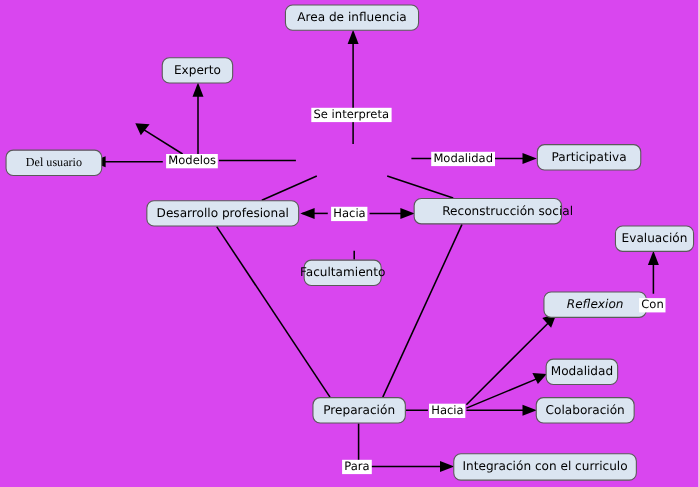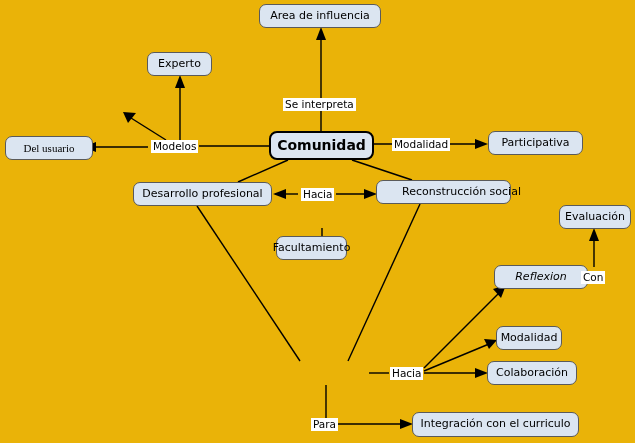--- a/index.html
+++ b/index.html
@@ -8,21 +8,21 @@
     background: #ffffff;
   }
   body {
     font-family: "DejaVu Sans", sans-serif;
   }
   #canvas {
     position: relative;
     width: 635px;
     height: 443px;
     overflow: hidden;
-    background: #eab308;
+    background: #d946ef;
   }
   #edges {
     position: absolute;
     left: 0;
     top: 0;
     width: 635px;
     height: 443px;
   }
   .node {
     position: absolute;
@@ -122,43 +122,43 @@
 
   <div class="node" style="left:259px; top:4px; width:122px; height:24px;">
     <span>Area de influencia</span>
   </div>
   <div class="node" style="left:147px; top:52px; width:65px; height:24px;">
     <span>Experto</span>
   </div>
   <div class="node" style="left:5px; top:136px; width:88px; height:24px;font-family:Liberation Serif, serif;">
     <span>Del usuario</span>
   </div>
-  <div class="node root" style="left:269px; top:131px; width:105px; height:29px;">
-    <span>Comunidad</span>
-  </div>
   <div class="node" style="left:488px; top:131px; width:95px; height:24px;">
     <span>Participativa</span>
   </div>
   <div class="node" style="left:133px; top:182px; width:139px; height:24px;">
     <span>Desarrollo profesional</span>
   </div>
   <div class="node" style="left:376px; top:180px; width:135px; height:24px;padding-left:44px;">
     <span>Reconstrucción social</span>
   </div>
   <div class="node" style="left:559px; top:205px; width:72px; height:24px;">
     <span>Evaluación</span>
   </div>
   <div class="node" style="left:276px; top:236px; width:71px; height:24px;">
     <span>Facultamiento</span>
   </div>
   <div class="node" style="left:494px; top:265px; width:94px; height:24px;font-style:italic;">
     <span>Reflexion</span>
   </div>
   <div class="node" style="left:496px; top:326px; width:66px; height:24px;">
     <span>Modalidad</span>
+  </div>
+  <div class="node" style="left:284px; top:361px; width:85px; height:24px;">
+    <span>Preparación</span>
   </div>
   <div class="node" style="left:487px; top:361px; width:90px; height:24px;">
     <span>Colaboración</span>
   </div>
   <div class="node" style="left:412px; top:412px; width:167px; height:25px;">
     <span>Integración con el curriculo</span>
   </div>
 
   <div class="edge-label" style="left:283px; top:66px;margin-top:32px;">
     <span>Se interpreta</span>

